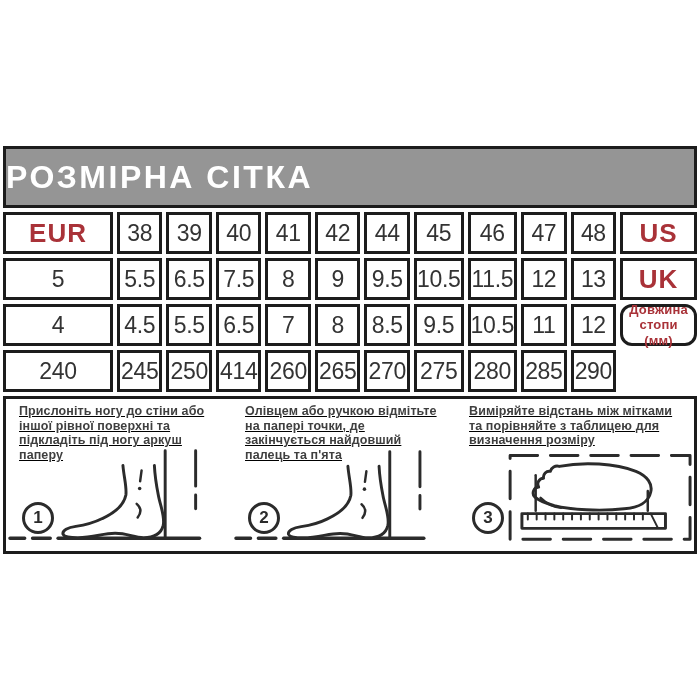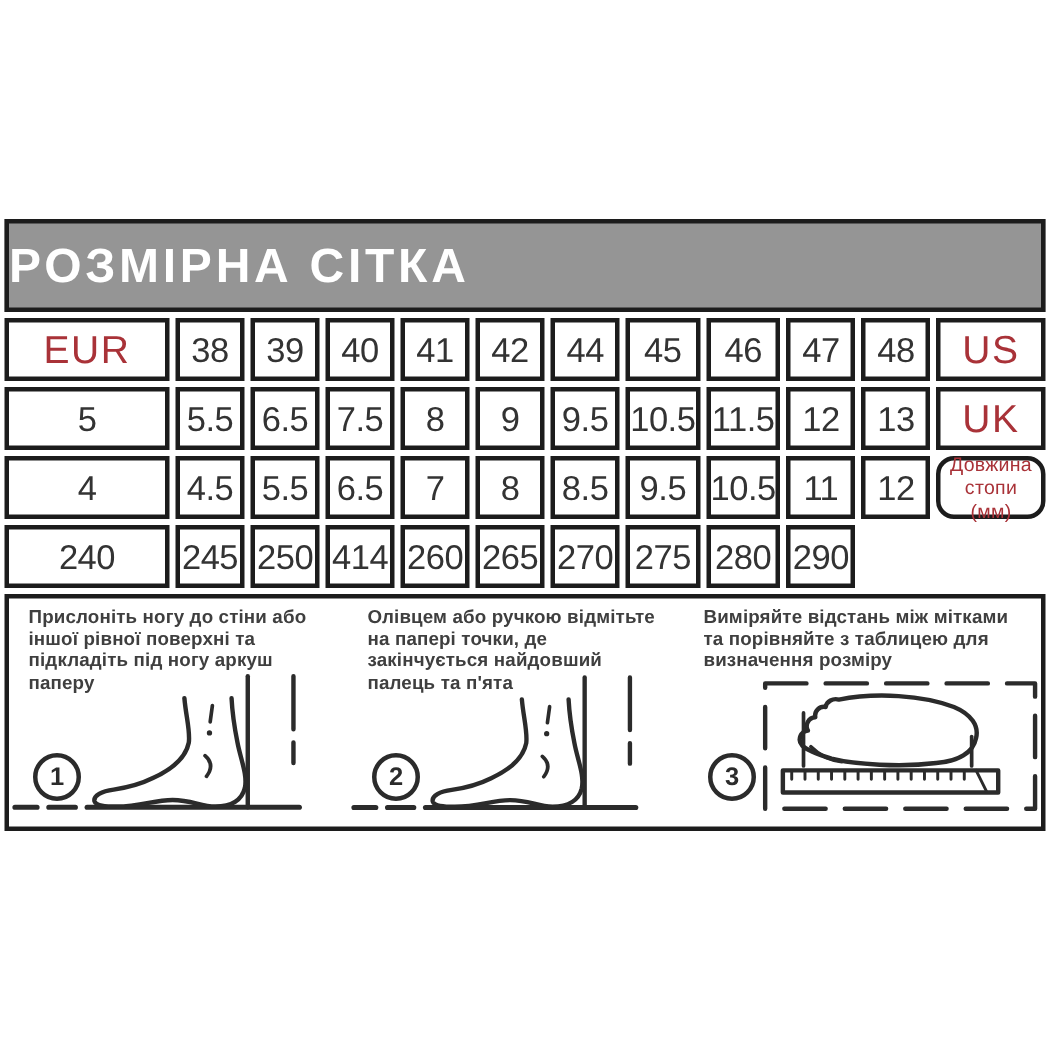--- a/index.html
+++ b/index.html
@@ -28,29 +28,29 @@
   .size-table{
     display:grid;
     grid-template-columns:110px repeat(11,1fr);
     gap:4px;
   }
   .cell{
     border:3px solid var(--black);background:#fff;height:42px;
     display:flex;align-items:center;justify-content:center;text-align:center;
   }
   .value-cell{font-size:23px;color:var(--num);letter-spacing:-0.3px;}
-  .label-cell{color:var(--red);font-weight:normal;font-size:26px;letter-spacing:1px;}
+  .label-cell{color:var(--red);font-weight:bold;font-size:26px;letter-spacing:1px;}
   .label-cell.small-label{font-size:13px;line-height:1.2;letter-spacing:0.2px;padding:0 6px;border-radius:12px;}
 
   
   .instructions{
     margin-top:4px;border:3px solid var(--black);height:158px;
     display:grid;grid-template-columns:226px 224px 1fr;
   }
-  .step{position:relative;padding:5px 12px 0 13px;}
+  .step{position:relative;padding:5px 12px 0 13px;text-decoration:underline;}
   .step-text{
     font-size:12.5px;font-weight:bold;color:#3f3f3f;line-height:1.17;letter-spacing:0.1px;
   }
   .step:nth-child(3){padding-right:6px;}
   .illus{position:absolute;left:2px;right:1px;bottom:2px;height:100px;}
   .illus svg{position:absolute;left:0;top:0;width:100%;height:100%;}
   .step-num{
     position:absolute;left:14px;bottom:15px;width:32px;height:32px;
     border:3px solid var(--ink);border-radius:50%;
     display:flex;align-items:center;justify-content:center;
@@ -106,20 +106,21 @@
         <div class="cell label-cell small-label">Довжина стопи (мм)</div>
         <div class="cell value-cell">240</div>
         <div class="cell value-cell">245</div>
         <div class="cell value-cell">250</div>
         <div class="cell value-cell">414</div>
         <div class="cell value-cell">260</div>
         <div class="cell value-cell">265</div>
         <div class="cell value-cell">270</div>
         <div class="cell value-cell">275</div>
         <div class="cell value-cell">280</div>
+        <div class="cell value-cell">285</div>
         <div class="cell value-cell">290</div>
       </div>
 
     <div class="instructions">
 
       <div class="step">
         <p class="step-text">Прислоніть ногу до стіни або іншої рівної поверхні та підкладіть під ногу аркуш паперу</p>
         <div class="illus">
           <svg viewBox="0 0 227 100" preserveAspectRatio="xMaxYMax meet" fill="none" stroke="#2b2b2b" stroke-linecap="round" stroke-linejoin="round">
             <path d="M2 89H17 M25 89H43" stroke-width="3.5"></path>

